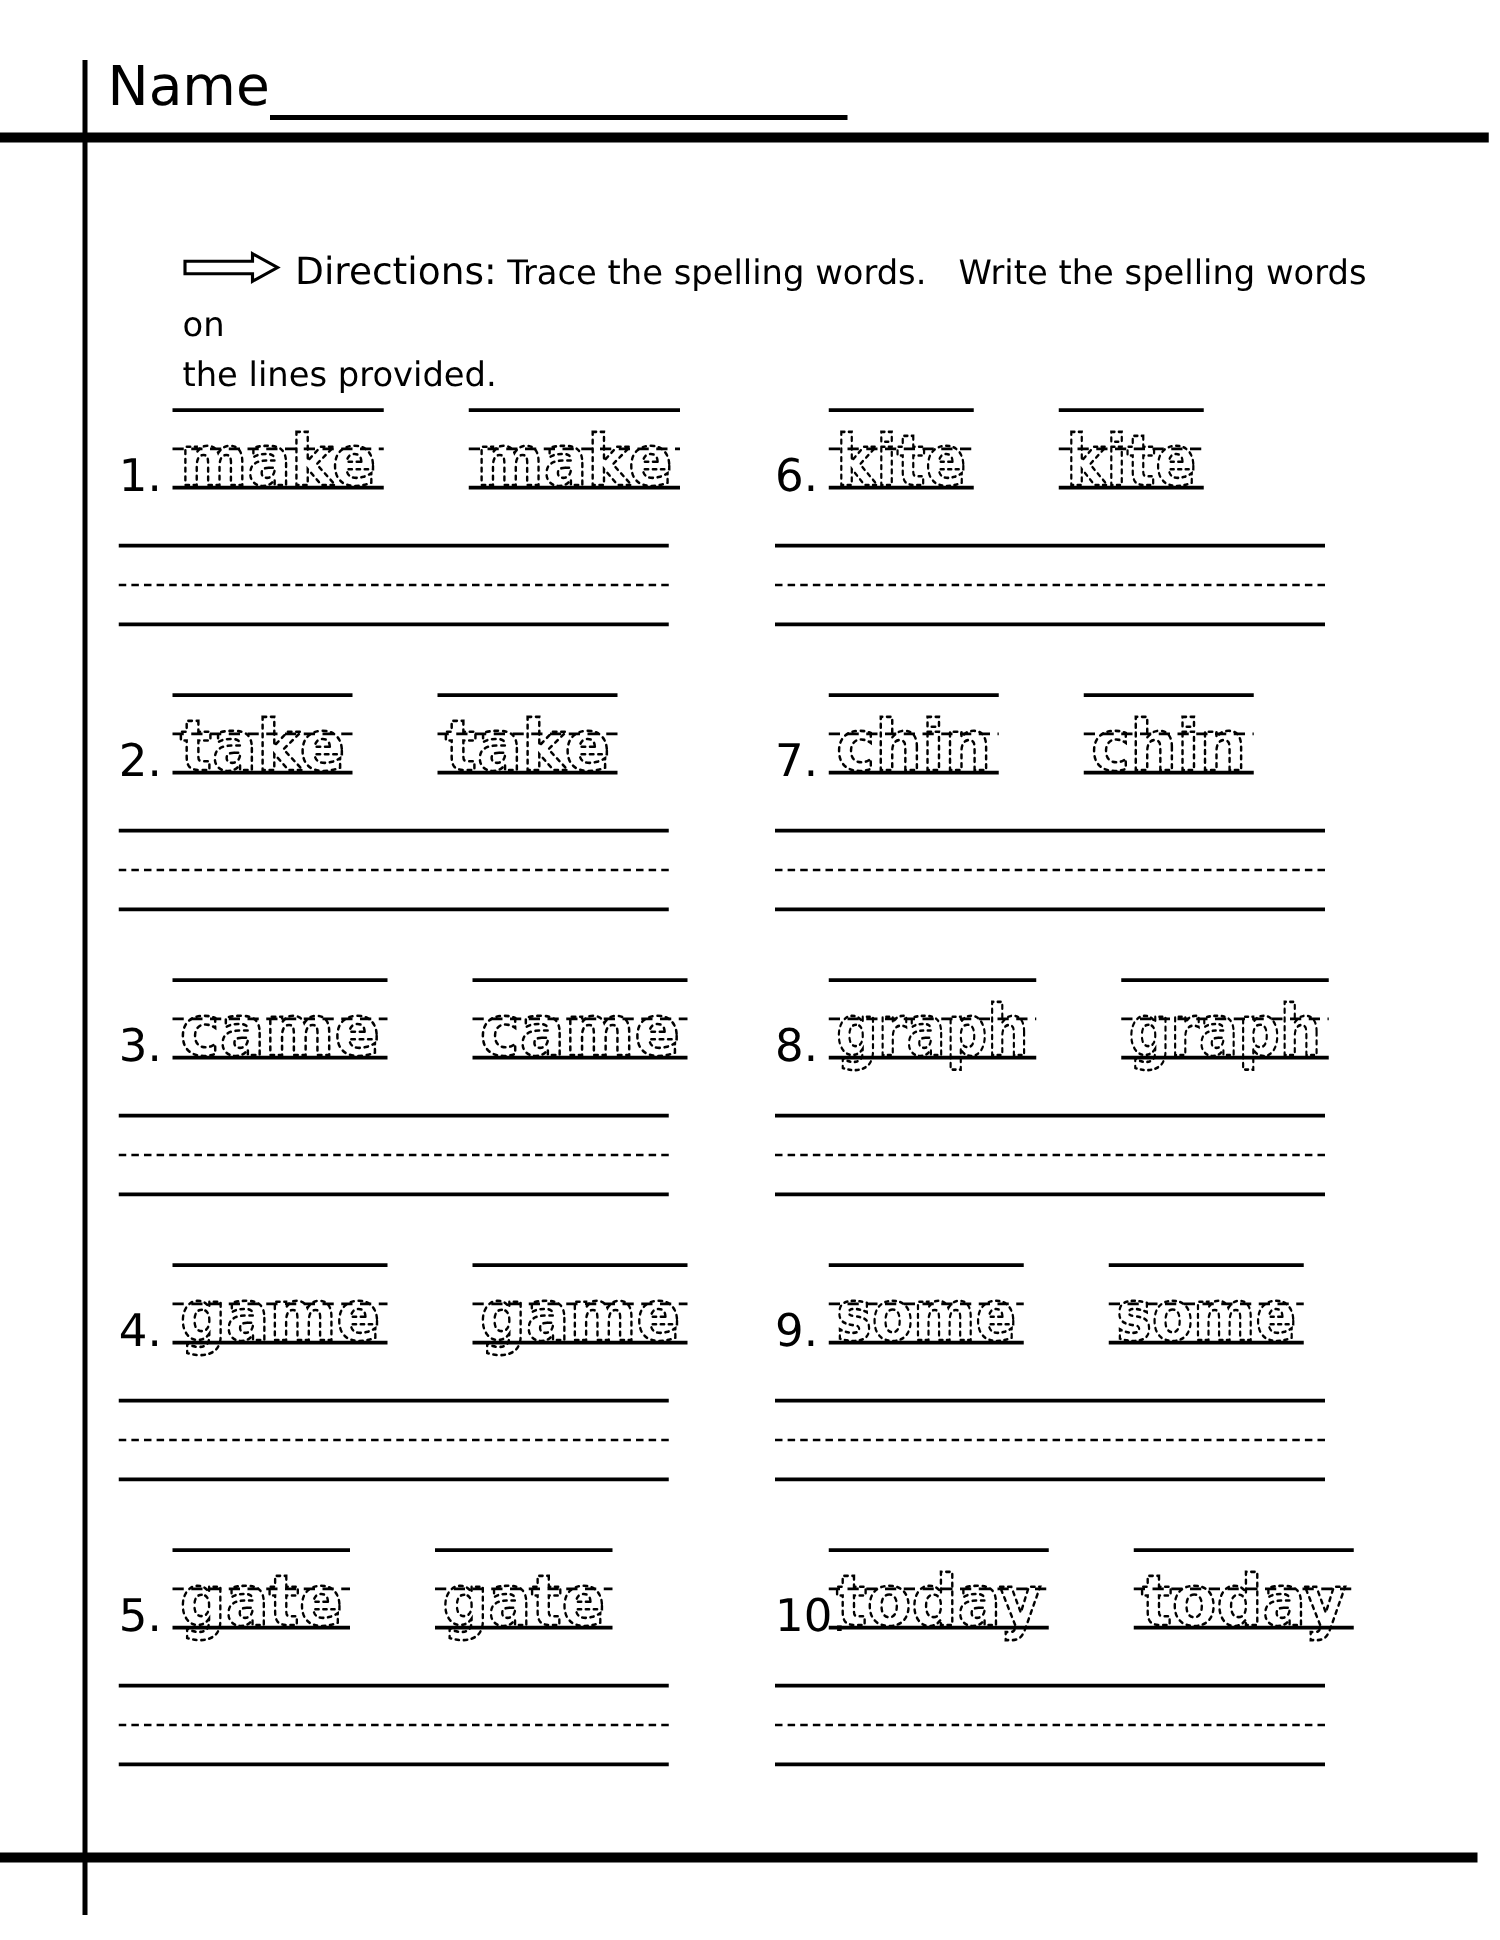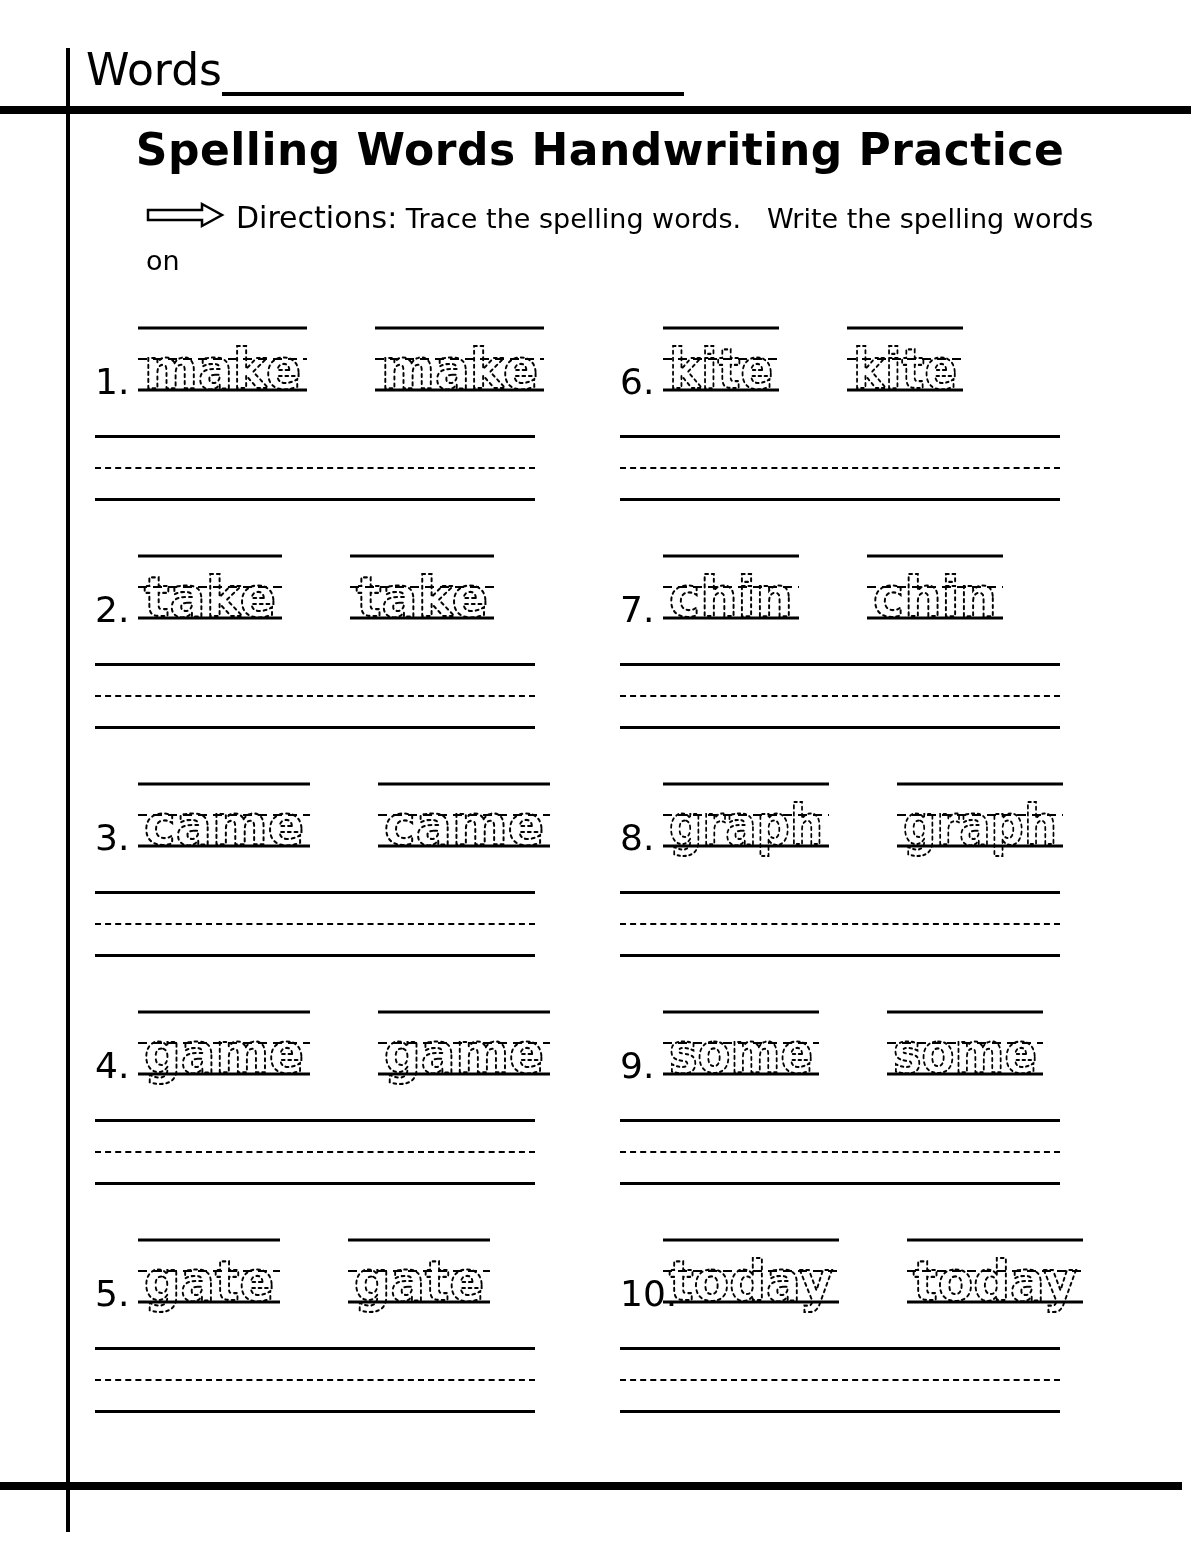--- a/index.html
+++ b/index.html
@@ -77,32 +77,32 @@
 </head>
 <body>
 
 <div id="page">
 
   <div class="margin-line-left"></div>
   <div class="rule-thick-top"></div>
   <div class="rule-thick-bottom"></div>
 
   <div class="name-row">
-    <span>Words</span><span class="name-underline"></span>
-  </div>
-
-  <div class="title">Spelling Words Handwriting Practice</div>
+    <span>Name</span><span class="name-underline"></span>
+  </div>
+
 
   <div class="directions">
     <span class="arrow-wrap">
       <svg width="80" height="30" viewBox="0 0 80 30">
         <path d="M2 10 H56 V4 L76 15 L56 26 V20 H2 Z" fill="#ffffff" stroke="#000000" stroke-width="2.5"></path>
       </svg>
     </span><span class="dir-label">Directions:</span>
     <span class="dir-text">Trace the spelling words.   Write the spelling words on</span>
+    <div class="dir-text">the lines provided.</div>
   </div>
 
   <div id="worksheet">
   <div class="cell">
     <div class="trace-row">
       <span class="num">1.</span>
       <span class="trace trace-1"><svg width="171" height="100" viewBox="0 0 171 100">
               <line x1="1" x2="170" y1="10" y2="10" class="guide-solid"></line>
               <line x1="1" x2="170" y1="41" y2="41" class="guide-dashed"></line>
               <line x1="1" x2="170" y1="72" y2="72" class="guide-solid"></line>

